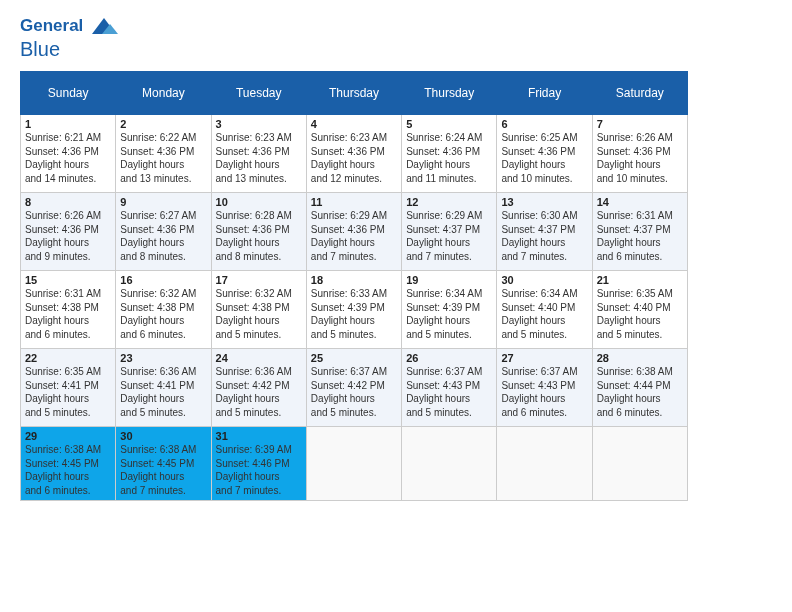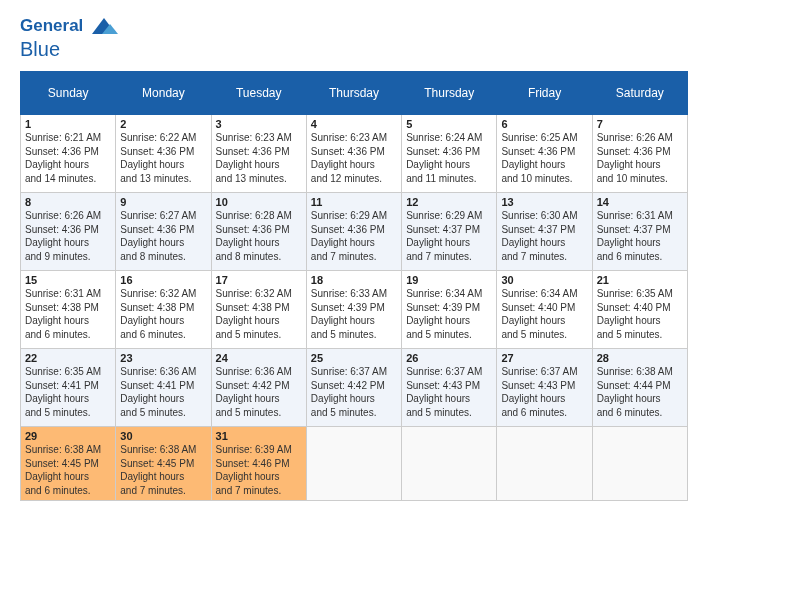--- a/index.html
+++ b/index.html
@@ -59,21 +59,21 @@
       vertical-align: top;
       padding: 3px 4px;
       width: calc(100% / 7);
       height: 78px;
       background: #fff;
     }
     .calendar tr:nth-child(even) td {
       background: #f0f4fa;
     }
     .calendar tr:last-child td {
-      background: #fdba74;
+      background: #0ea5e9;
     }
     .day-num {
       font-size: 11px;
       font-weight: bold;
       color: #222;
       display: block;
       margin-bottom: 1px;
     }
     .day-info {
       font-size: 10px;

